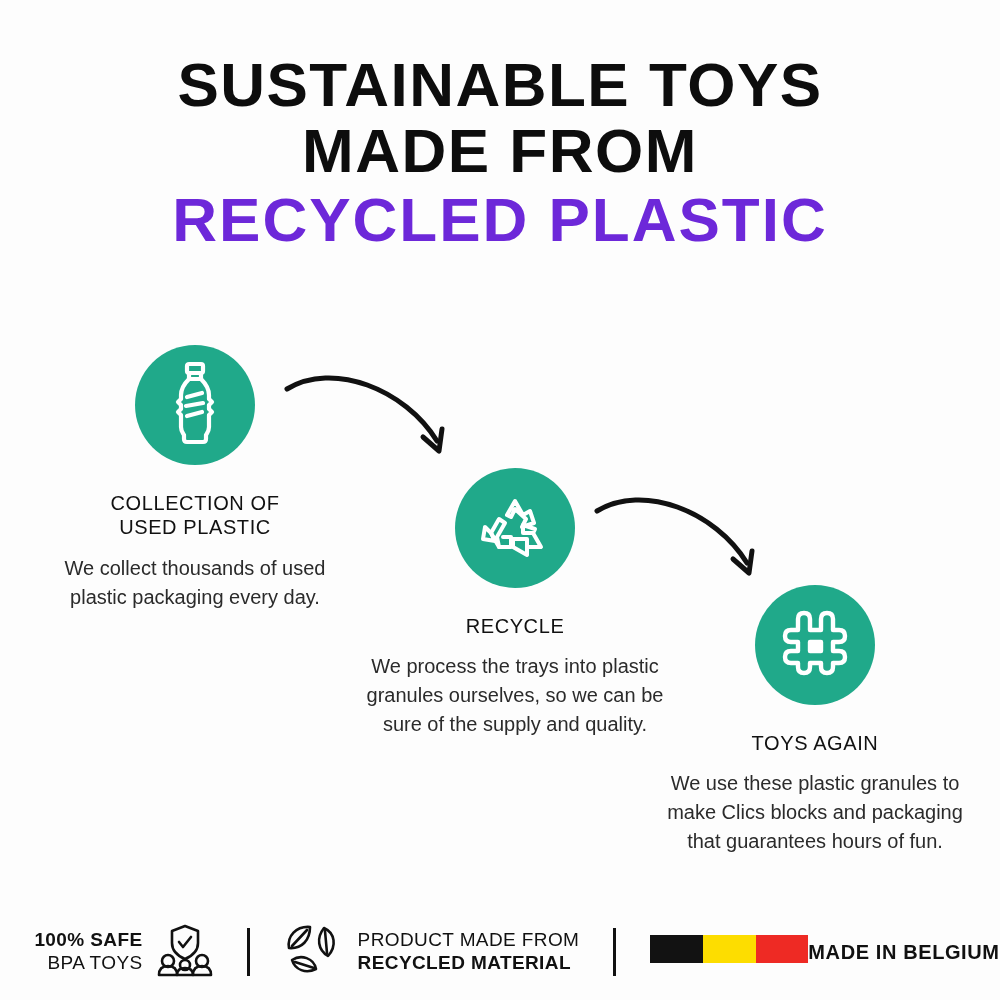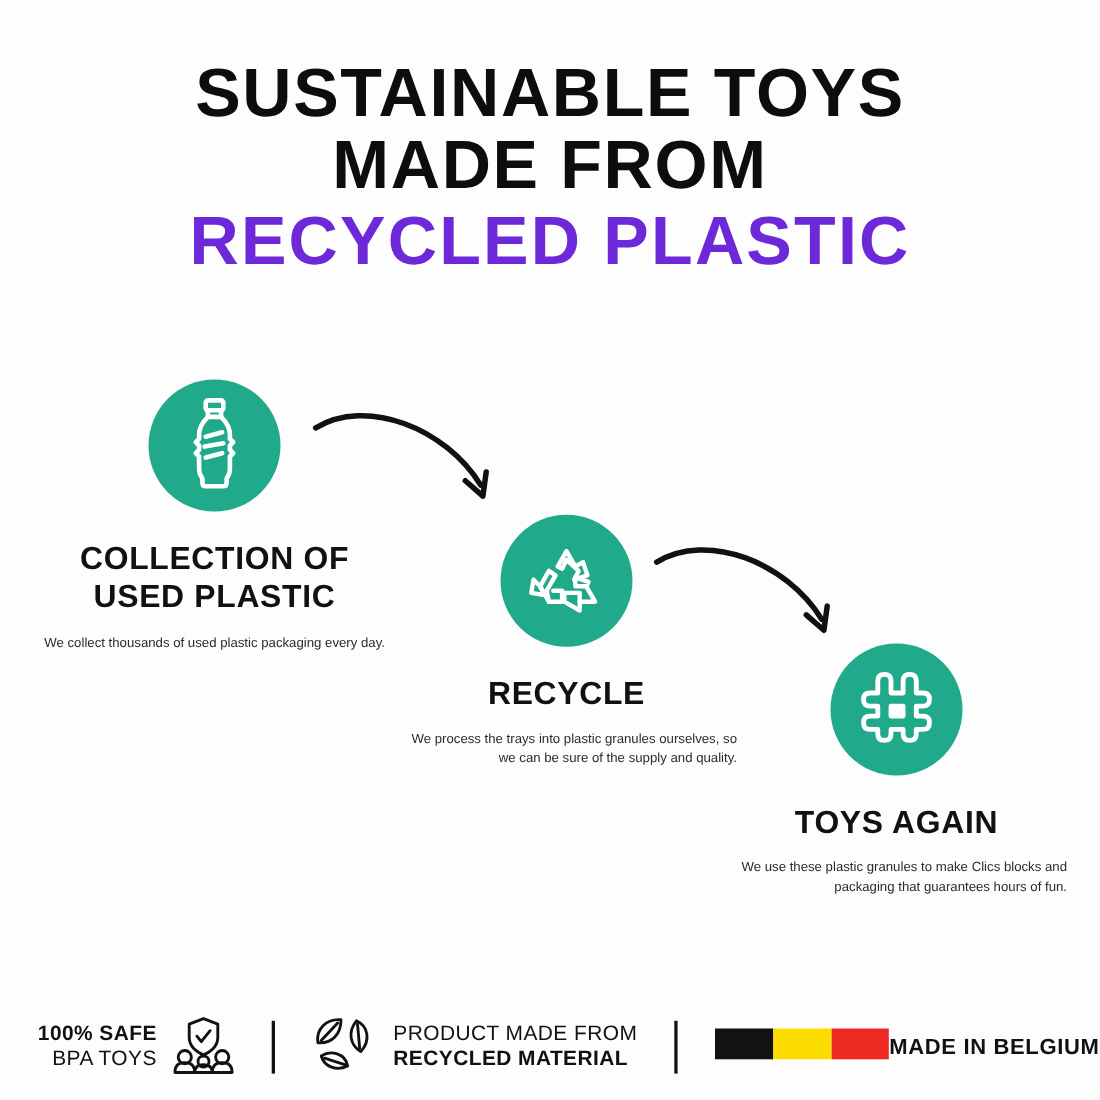--- a/index.html
+++ b/index.html
@@ -52,34 +52,33 @@
   }
   .circle {
     border-radius: 50%;
     background: #20a98a;
     display: flex;
     align-items: center;
     justify-content: center;
     margin: 0 auto;
   }
   .step-title {
-    font-weight: 700;
-    font-size: 29px;
+    font-weight: 400;
+    font-size: 20px;
     letter-spacing: 0.6px;
     color: #111;
     line-height: 1.22;
     margin-top: 26px;
   }
   .step-desc {
-    font-size: 12px;
+    font-size: 20px;
     line-height: 1.45;
     color: #2b2b2b;
     margin-top: 14px;
     font-weight: 400;
-    text-align: right;
   }
 
   #step-1 { left: 40px;  top: 345px; width: 310px; }
   #step-2 { left: 360px; top: 468px; width: 310px; }
   #step-3 { left: 660px; top: 585px; width: 310px; }
 
   #step-1 .circle, #step-2 .circle, #step-3 .circle {
     width: 120px; height: 120px;
   }
 

